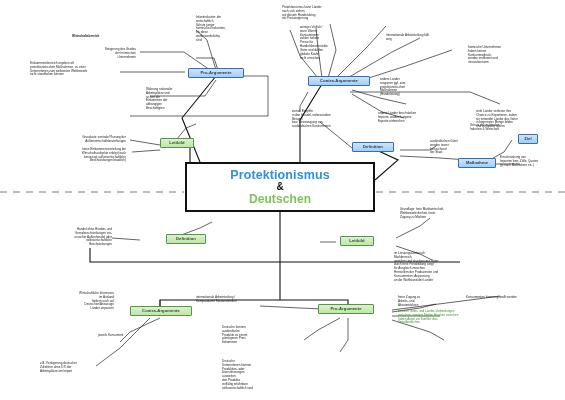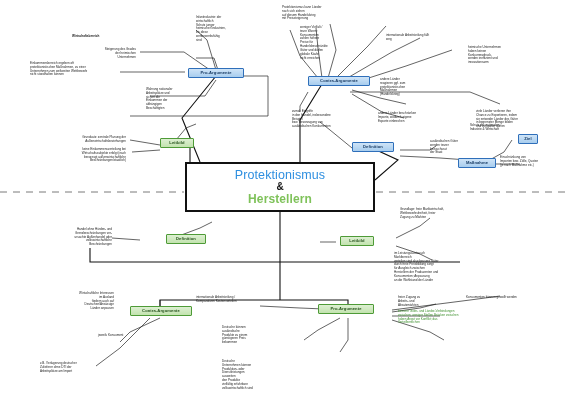--- a/index.html
+++ b/index.html
@@ -39,21 +39,21 @@
     position:absolute;
     left:185px; top:162px;
     width:190px; height:50px;
     border:2.6px solid #111;
     background:#fff;
     display:flex; flex-direction:column;
     align-items:center; justify-content:center;
     gap:0px;
     z-index:6;
   }
-  .center .l1 { font-size:12.5px; font-weight:normal; color:#2e8fe0; letter-spacing:.1px; }
+  .center .l1 { font-size:12.5px; font-weight:bold; color:#2e8fe0; letter-spacing:.1px; }
   .center .l2 { font-size:10px; font-weight:bold; color:#111; line-height:1; }
   .center .l3 { font-size:12px; font-weight:bold; color:#7fc25a; letter-spacing:.1px; }
 
   .leaf {
     position:absolute;
     font-size:3.05px;
     line-height:1.26;
     color:#1a1a1a;
     white-space:pre-line;
     letter-spacing:0px;
@@ -158,21 +158,21 @@
 
     <g stroke="#7a7a7a" stroke-width="1" stroke-dasharray="7 6" fill="none">
       <line x1="0" y1="192" x2="184" y2="192"></line>
       <line x1="376" y1="192" x2="565" y2="192"></line>
     </g>
   </svg>
 
   <div class="center">
     <div class="l1">Protektionismus</div>
     <div class="l2">&amp;</div>
-    <div class="l3">Herstellern</div>
+    <div class="l3">Deutschen</div>
   </div>
 
   <div class="node" style="left:188px;top:68px;width:56px;">Pro-Argumente</div>
   <div class="node" style="left:308px;top:76px;width:62px;">Contra-Argumente</div>
   <div class="node green" style="left:160px;top:138px;width:34px;">Leitbild</div>
   <div class="node" style="left:352px;top:142px;width:42px;">Definition</div>
   <div class="node" style="left:458px;top:158px;width:38px;">Maßnahme</div>
   <div class="node" style="left:518px;top:134px;width:20px;">Ziel</div>
 
   <div class="node green" style="left:166px;top:234px;width:40px;">Definition</div>

